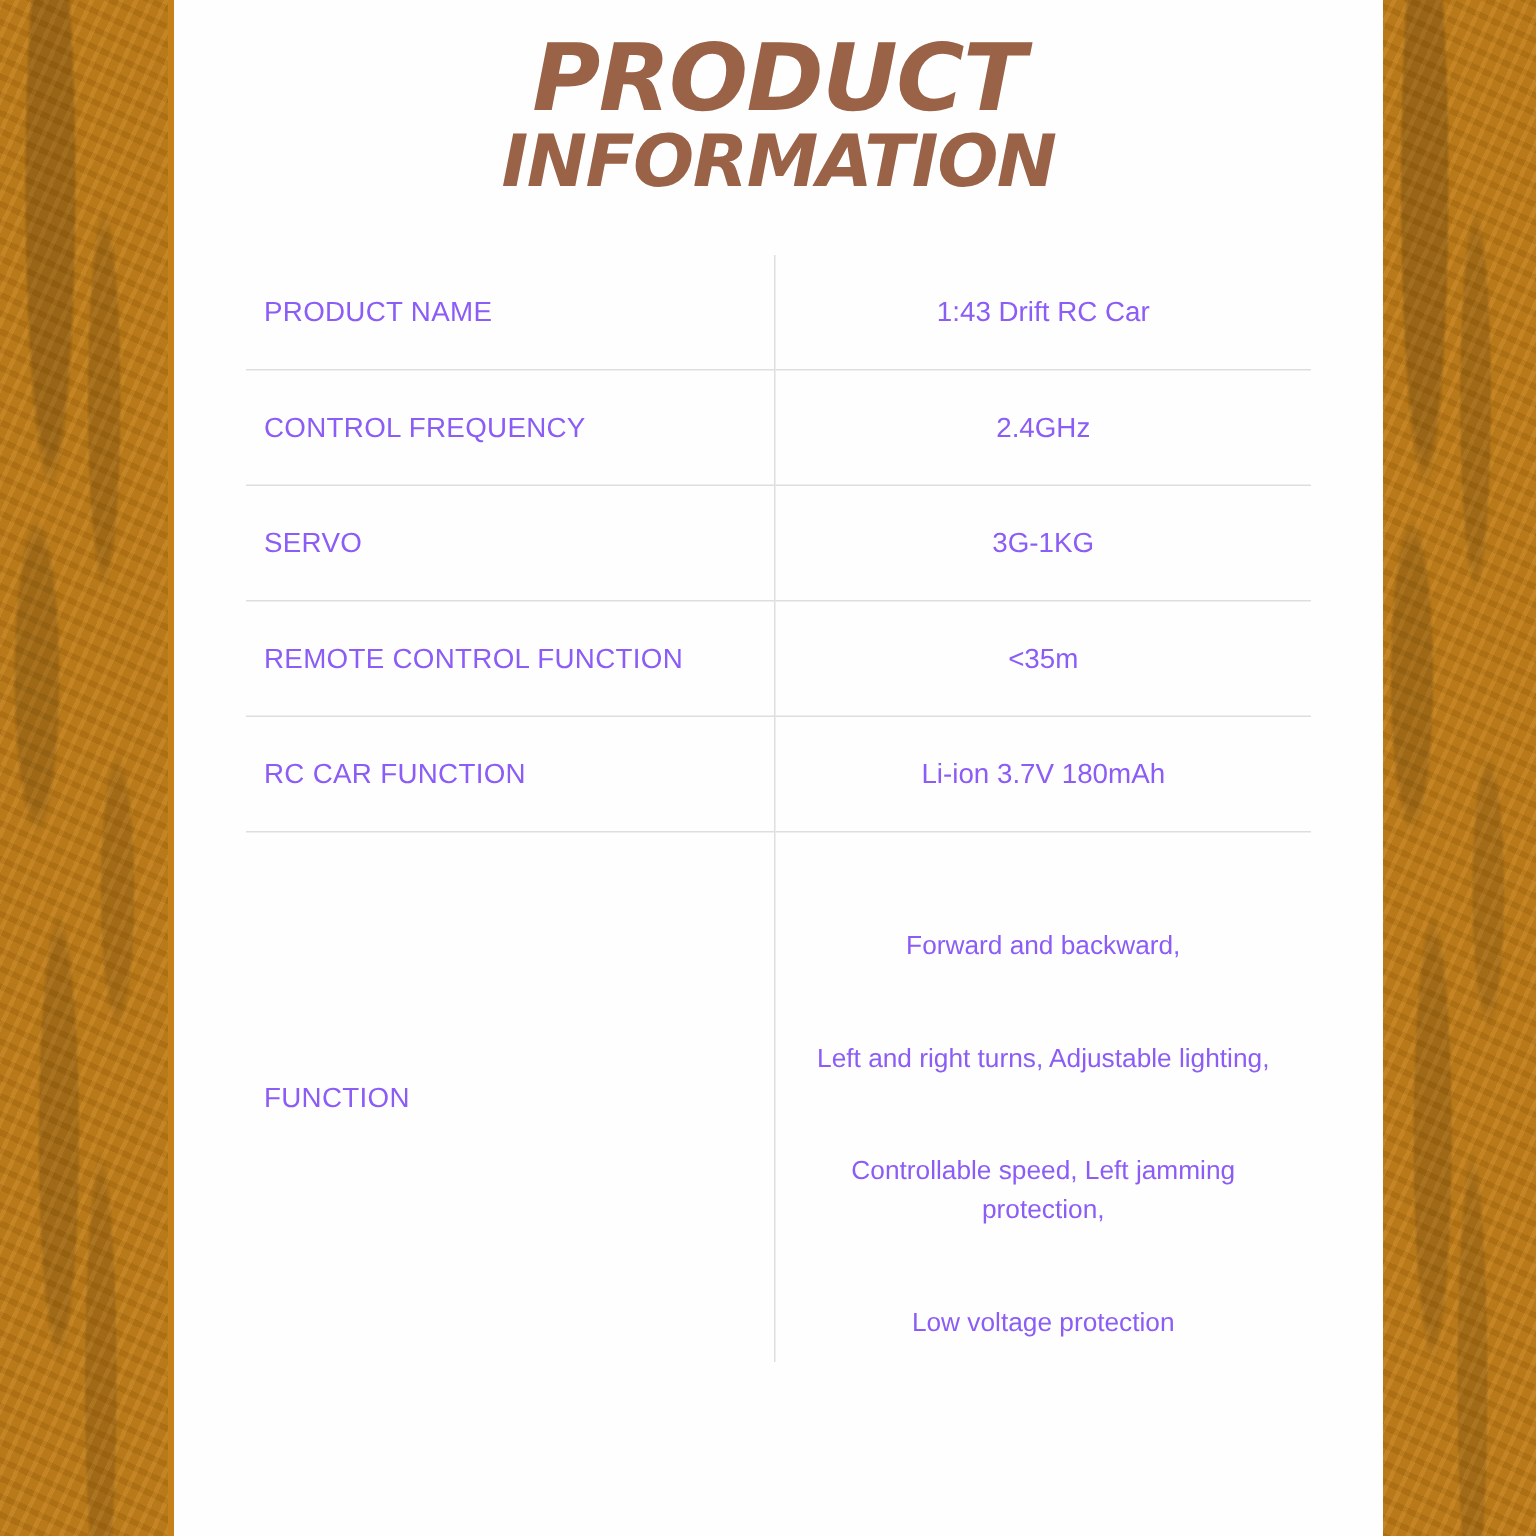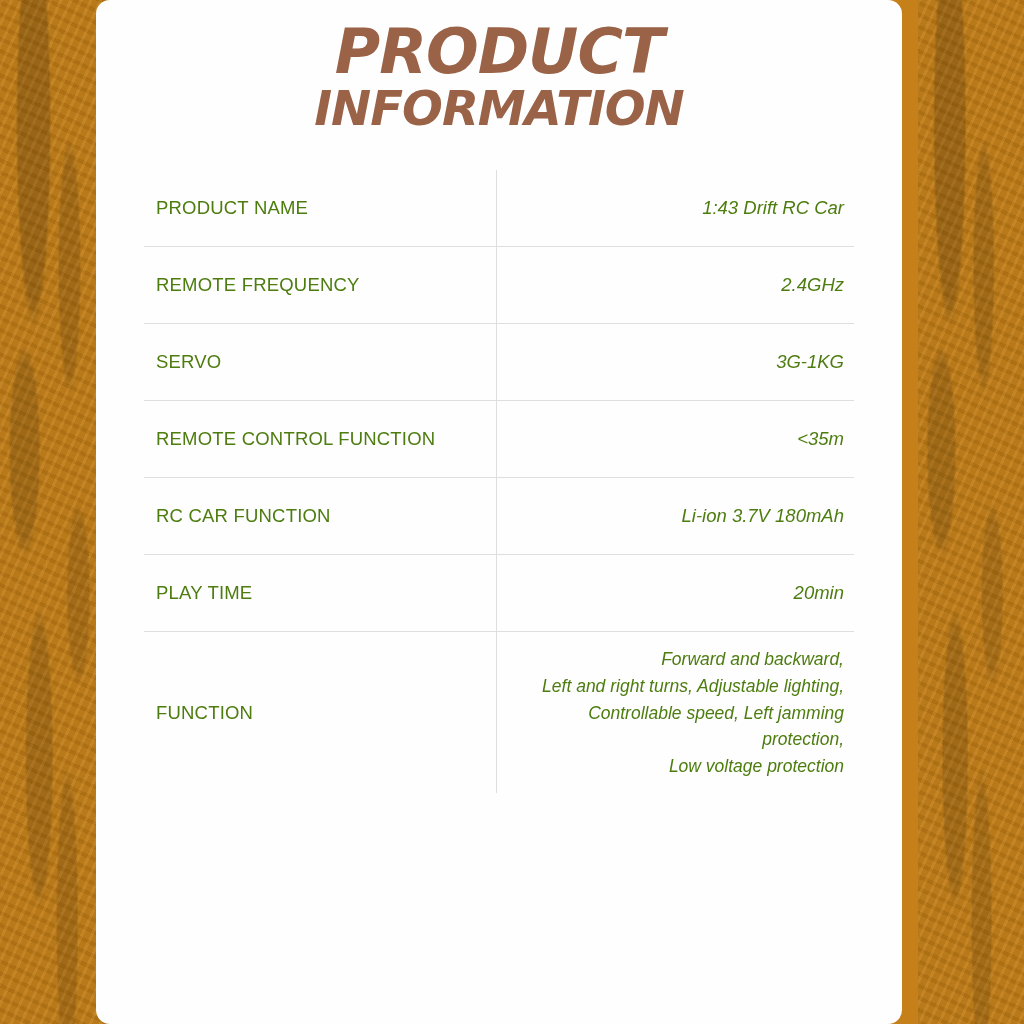--- a/index.html
+++ b/index.html
@@ -47,26 +47,25 @@
       radial-gradient(ellipse at 62% 26%, rgba(0,0,0,0.14) 0 10%, transparent 12%),
       radial-gradient(ellipse at 22% 44%, rgba(0,0,0,0.15) 0 11%, transparent 13%),
       radial-gradient(ellipse at 70% 58%, rgba(0,0,0,0.12) 0 9%, transparent 11%),
       radial-gradient(ellipse at 35% 74%, rgba(0,0,0,0.14) 0 12%, transparent 14%),
       radial-gradient(ellipse at 60% 90%, rgba(0,0,0,0.13) 0 10%, transparent 12%);
     mix-blend-mode: multiply;
   }
 
   .sheet {
     position: absolute;
-    left: 96px;
+    left: 116px;
     top: 0;
     width: 806px;
     height: 1024px;
     background: #fefefe;
-    border-radius: 14px;
   }
 
   .title-block {
     padding-top: 22px;
     text-align: center;
   }
   .title-line {
     font-family: "DejaVu Sans", sans-serif;
     font-weight: bold;
     font-style: italic;
@@ -78,41 +77,40 @@
   .title-line.l2 { font-size: 48px; margin-top: 2px; }
 
   .spec-table {
     margin: 38px 48px 0 48px;
     width: 710px;
     border-collapse: collapse;
   }
   .spec-table td {
     border-bottom: 1px solid #dedede;
     font-size: 18.5px;
-    color: #4d7c0f;
+    color: #8b5cf6;
     font-family: "Liberation Sans", sans-serif;
   }
   .spec-table tr:last-child td { border-bottom: none; }
 
   td.label {
     width: 340px;
     padding: 24px 0 24px 12px;
     border-right: 1px solid #dedede;
     text-align: left;
     letter-spacing: 0.2px;
   }
   td.value {
     padding: 24px 10px 24px 10px;
-    text-align: right;
+    text-align: center;
     line-height: 1.52;
-    font-style: italic;
   }
   tr.fn td.label { padding-top: 26px; padding-bottom: 26px; }
   tr.fn td.value { padding-top: 14px; padding-bottom: 14px; font-size: 17.5px; }
-  .fn-line { display: block; }
+  .fn-line { display: block; margin-top: 48px; }
 </style>
 </head>
 <body>
 
 <div class="page">
   <div class="band left"></div>
   <div class="band right"></div>
 
   <div class="sheet">
 
@@ -121,38 +119,34 @@
       <div class="title-line l2">INFORMATION</div>
     </div>
 
     <table class="spec-table">
       <tbody>
         <tr>
           <td class="label">PRODUCT NAME</td>
           <td class="value">1:43 Drift RC  Car</td>
         </tr>
         <tr>
-          <td class="label">REMOTE FREQUENCY</td>
+          <td class="label">CONTROL FREQUENCY</td>
           <td class="value">2.4GHz</td>
         </tr>
         <tr>
           <td class="label">SERVO</td>
           <td class="value">3G-1KG</td>
         </tr>
         <tr>
           <td class="label">REMOTE CONTROL FUNCTION</td>
           <td class="value">&lt;35m</td>
         </tr>
         <tr>
           <td class="label">RC CAR FUNCTION</td>
           <td class="value">Li-ion 3.7V 180mAh</td>
-        </tr>
-        <tr>
-          <td class="label">PLAY TIME</td>
-          <td class="value">20min</td>
         </tr>
         <tr class="fn">
           <td class="label">FUNCTION</td>
           <td class="value">
             <span class="fn-line">Forward and backward,</span>
             <span class="fn-line">Left and right turns, Adjustable lighting,</span>
             <span class="fn-line">Controllable speed, Left jamming protection,</span>
             <span class="fn-line">Low voltage protection</span>
           </td>
         </tr>

